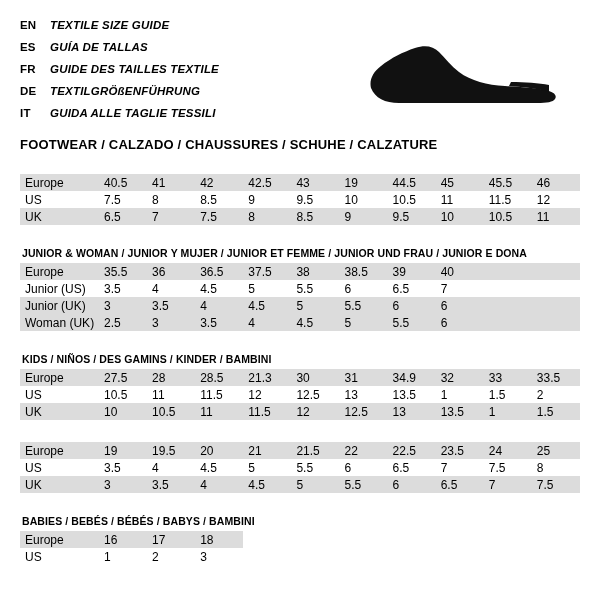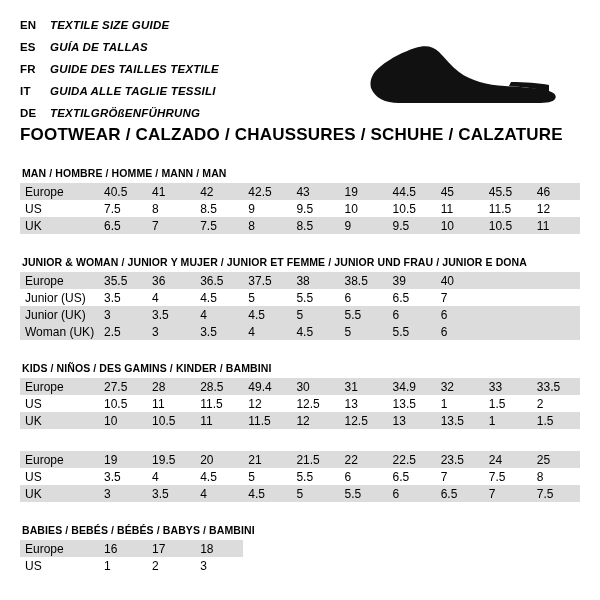--- a/index.html
+++ b/index.html
@@ -55,24 +55,24 @@
     height: 82px;
     margin-right: 16px;
     margin-top: 12px;
     display: flex;
     align-items: center;
     justify-content: center;
   }
   .shoe-wrap svg { display: block; }
 
   .section-title {
-    font-size: 17px;
+    font-size: 13px;
     font-weight: bold;
     letter-spacing: 0.2px;
-    margin-top: 4px;
+    margin-top: 16px;
   }
 
   
   .group {
     margin-top: 22px;
   }
   .group-title {
     font-size: 10.5px;
     font-weight: bold;
     letter-spacing: 0.1px;
@@ -116,44 +116,43 @@
       </div>
       <div class="lang-row">
         <span class="lang-code">ES</span>
         <span class="lang-title">GUÍA DE TALLAS</span>
       </div>
       <div class="lang-row">
         <span class="lang-code">FR</span>
         <span class="lang-title">GUIDE DES TAILLES TEXTILE</span>
       </div>
       <div class="lang-row">
+        <span class="lang-code">DE</span>
+        <span class="lang-title">TEXTILGRÖßENFÜHRUNG</span>
+      </div>
+      <div class="lang-row">
         <span class="lang-code">IT</span>
         <span class="lang-title">GUIDA ALLE TAGLIE TESSILI</span>
-      </div>
-      <div class="lang-row">
-        <span class="lang-code">DE</span>
-        <span class="lang-title">TEXTILGRÖßENFÜHRUNG</span>
       </div>
     </div>
 
     <div class="shoe-wrap">
       <svg width="200" height="70" viewBox="0 0 200 70" aria-hidden="true">
         <path fill="#111111" d="M12,52 C10,44 14,36 22,30 C32,22 44,16 56,12 C66,9 74,10 80,16
           C86,22 92,30 100,36 C112,45 128,49 146,50 C164,51 180,52 190,55
           C196,57 198,60 196,63 C194,66 188,67 178,67 L40,67
           C26,67 16,62 12,52 Z"></path>
         <path fill="#111111" d="M150,50 C166,51 181,53 190,56 L190,49 C180,47 166,46 152,46 Z"></path>
       </svg>
     </div>
   </div>
 
   <div class="section-title">FOOTWEAR / CALZADO / CHAUSSURES / SCHUHE / CALZATURE</div>
 
   <div class="group">
-    <div class="group-title">MAN / HOMBRE / HOMME / MANN / MAN</div>
     <table class="size">
       <tbody>
           <tr class="shade">
         <td class="label">Europe</td>
         <td>40.5</td>
         <td>41</td>
         <td>42</td>
         <td>42.5</td>
         <td>43</td>
         <td>19</td>
@@ -254,21 +253,21 @@
 
   <div class="group">
     <div class="group-title">KIDS / NIÑOS / DES GAMINS / KINDER / BAMBINI</div>
     <table class="size">
       <tbody>
           <tr class="shade">
         <td class="label">Europe</td>
         <td>27.5</td>
         <td>28</td>
         <td>28.5</td>
-        <td>49.4</td>
+        <td>21.3</td>
         <td>30</td>
         <td>31</td>
         <td>34.9</td>
         <td>32</td>
         <td>33</td>
         <td>33.5</td>
       </tr>
       <tr class="plain">
         <td class="label">US</td>
         <td>10.5</td>

